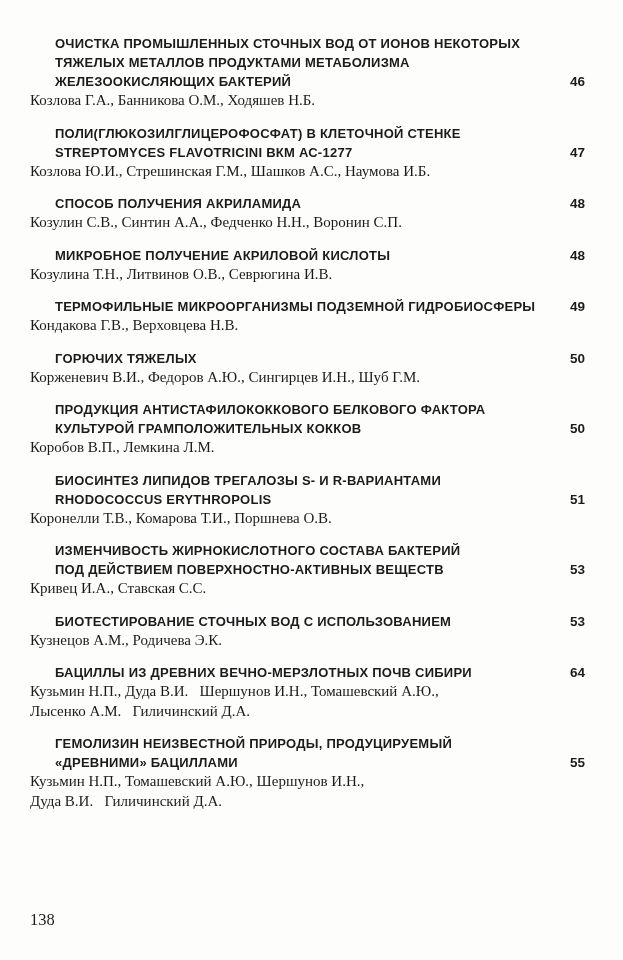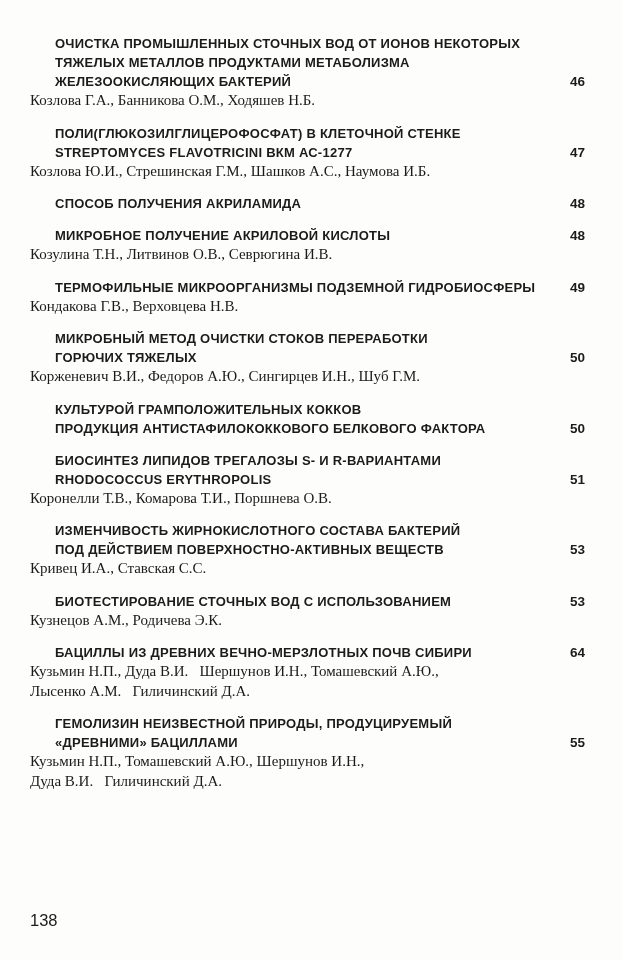--- a/index.html
+++ b/index.html
@@ -48,21 +48,21 @@
   .author-line {
     font-family: "Liberation Serif", "DejaVu Serif", serif;
     font-size: 15px;
     line-height: 19.5px;
     white-space: pre-wrap;
   }
   .folio {
     position: absolute;
     left: 30px;
     bottom: 30px;
-    font-family: Liberation Sans, sans-serif;
+    font-family: Liberation Serif, serif;
     font-size: 16.5px;
     color: #1b1b1b;
     text-align: center;
   }
 </style>
 </head>
 <body>
 
 <div class="page">
   <div class="toc" id="toc">
@@ -91,20 +91,23 @@
           <div class="author-line">Козлова Ю.И., Стрешинская Г.М., Шашков А.С., Наумова И.Б.</div>
         </div>
       </section>
       <section class="toc-entry">
         <div class="title-row">
           <div class="title-lines">
             <div class="title-line">СПОСОБ ПОЛУЧЕНИЯ АКРИЛАМИДА</div>
           </div>
           <div class="page-num">48</div>
         </div>
+        <div class="authors">
+          <div class="author-line">Козулин С.В., Синтин А.А., Федченко Н.Н., Воронин С.П.</div>
+        </div>
       </section>
       <section class="toc-entry">
         <div class="title-row">
           <div class="title-lines">
             <div class="title-line">МИКРОБНОЕ ПОЛУЧЕНИЕ АКРИЛОВОЙ КИСЛОТЫ</div>
           </div>
           <div class="page-num">48</div>
         </div>
         <div class="authors">
           <div class="author-line">Козулина Т.Н., Литвинов О.В., Севрюгина И.В.</div>
@@ -117,36 +120,38 @@
           </div>
           <div class="page-num">49</div>
         </div>
         <div class="authors">
           <div class="author-line">Кондакова Г.В., Верховцева Н.В.</div>
         </div>
       </section>
       <section class="toc-entry">
         <div class="title-row">
           <div class="title-lines">
-            <div class="title-line">МИКРОБНЫЙ МЕТОД ОЧИСТКИ СТОКОВ ПЕРЕРАБОТКИ</div>
             <div class="title-line">ГОРЮЧИХ ТЯЖЕЛЫХ</div>
           </div>
           <div class="page-num">50</div>
         </div>
         <div class="authors">
           <div class="author-line">Корженевич В.И., Федоров А.Ю., Сингирцев И.Н., Шуб Г.М.</div>
         </div>
       </section>
       <section class="toc-entry">
         <div class="title-row">
           <div class="title-lines">
+            <div class="title-line">ПРОДУКЦИЯ АНТИСТАФИЛОКОККОВОГО БЕЛКОВОГО ФАКТОРА</div>
             <div class="title-line">КУЛЬТУРОЙ ГРАМПОЛОЖИТЕЛЬНЫХ КОККОВ</div>
-            <div class="title-line">ПРОДУКЦИЯ АНТИСТАФИЛОКОККОВОГО БЕЛКОВОГО ФАКТОРА</div>
           </div>
           <div class="page-num">50</div>
+        </div>
+        <div class="authors">
+          <div class="author-line">Коробов В.П., Лемкина Л.М.</div>
         </div>
       </section>
       <section class="toc-entry">
         <div class="title-row">
           <div class="title-lines">
             <div class="title-line">БИОСИНТЕЗ ЛИПИДОВ ТРЕГАЛОЗЫ S- И R-ВАРИАНТАМИ</div>
             <div class="title-line">RHODOCOCCUS ERYTHROPOLIS</div>
           </div>
           <div class="page-num">51</div>
         </div>

